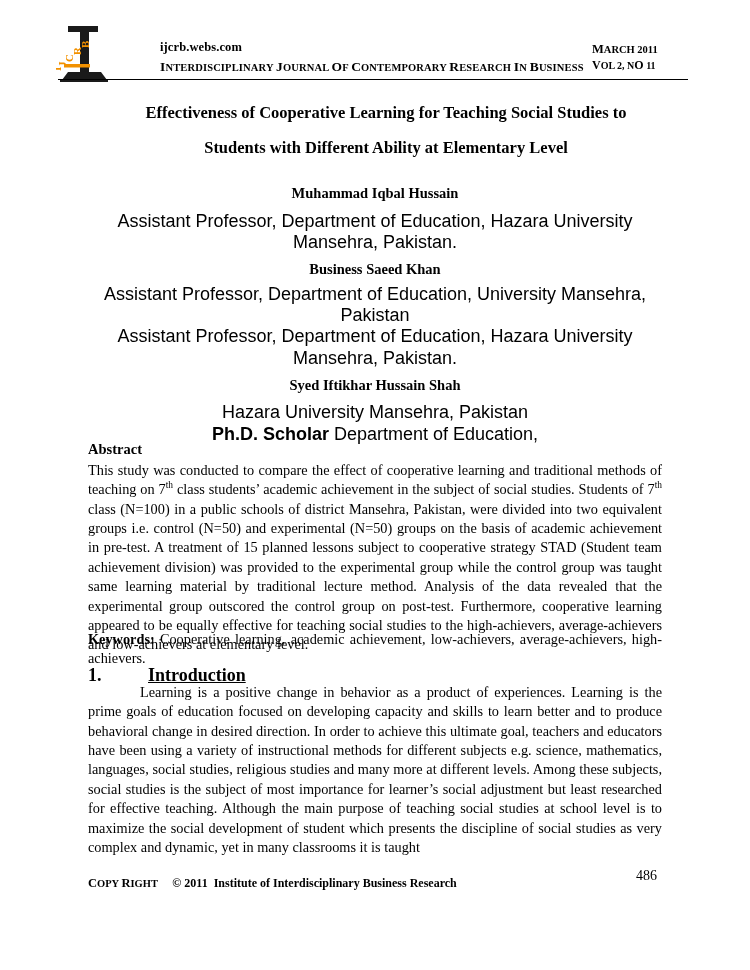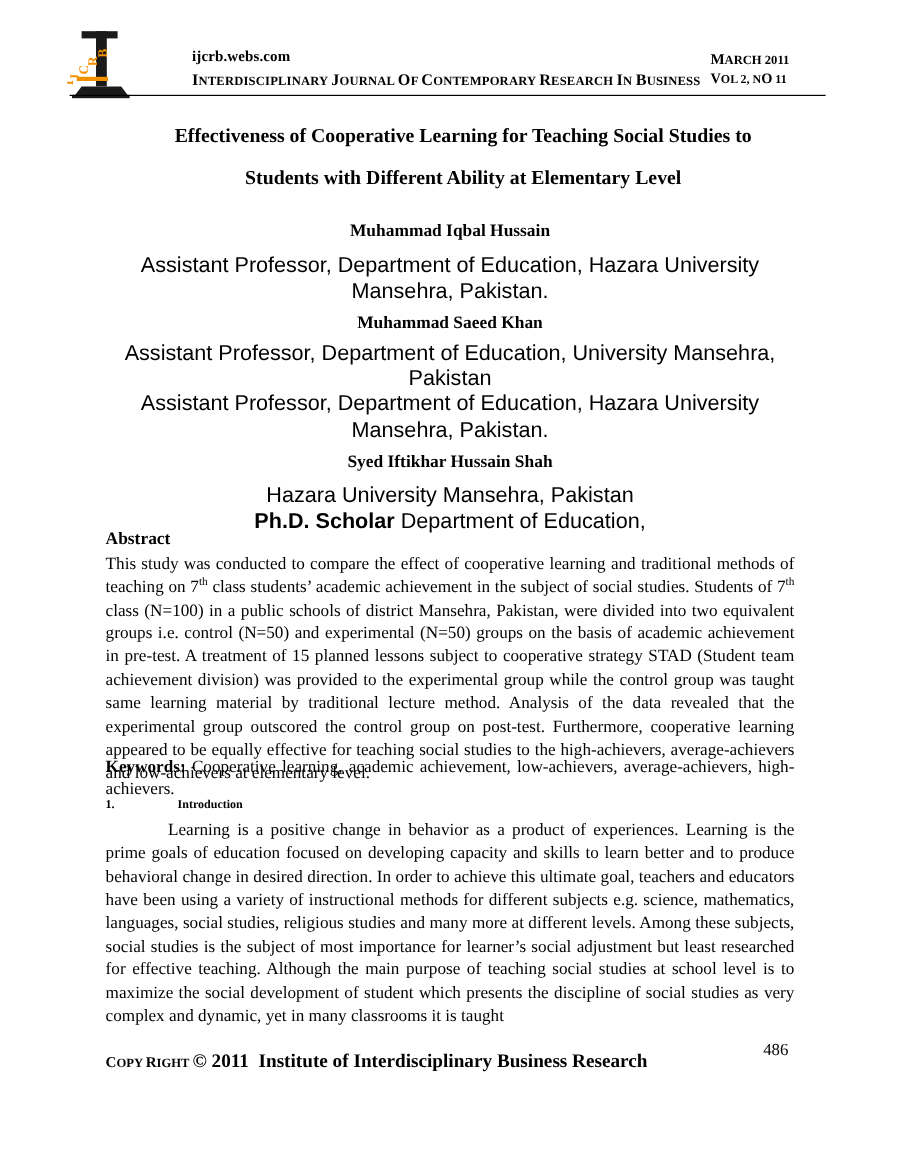--- a/index.html
+++ b/index.html
@@ -190,21 +190,22 @@
   .keywords b { font-weight: bold; }
 
   
   .section-row {
     position: absolute;
     left: 88px;
     top: 665px;
     width: 574px;
     font-family: "Liberation Serif", serif;
     font-weight: bold;
-    font-size: 10px;
+    font-size: 18px;
+    text-decoration: underline;
   }
   .section-num {
     display: inline-block;
     width: 60px;
   }
 
   .intro-body {
     position: absolute;
     left: 88px;
     top: 683px;
@@ -221,21 +222,21 @@
     position: absolute;
     left: 88px;
     top: 876px;
     font-family: "Liberation Serif", serif;
     font-weight: bold;
     font-size: 10.5px;
     font-variant: small-caps;
     white-space: nowrap;
   }
   .footer-copy .cap { font-size: 12.5px; }
-  .footer-copy .norm { font-variant: normal; font-size: 16px; }
+  .footer-copy .norm { font-variant: normal; font-size: 12px; margin-left: 12px; }
   .page-number {
     position: absolute;
     left: 636px;
     top: 868px;
     font-family: "Liberation Serif", serif;
     font-size: 14px;
   }
 </style>
 </head>
 <body>
@@ -284,21 +285,21 @@
   <div class="title">
     <div>Effectiveness of Cooperative Learning for Teaching Social Studies to</div>
     <div>Students with Different Ability at Elementary Level</div>
   </div>
 
   <div class="authors">
     <div class="author-name">Muhammad Iqbal Hussain</div>
     <div class="sp-b"></div>
     <div class="author-affil">Assistant Professor, Department of Education, Hazara University Mansehra, Pakistan.</div>
     <div class="sp-c"></div>
-    <div class="author-name">Muhammad Saeed Khan</div>
+    <div class="author-name">Business Saeed Khan</div>
     <div class="sp-d"></div>
     <div class="author-affil">Assistant Professor, Department of Education, University Mansehra, Pakistan</div>
     <div class="author-affil">Assistant Professor, Department of Education, Hazara University Mansehra, Pakistan.</div>
     <div class="sp-c"></div>
     <div class="author-name">Syed Iftikhar Hussain Shah</div>
     <div class="sp-b"></div>
     <div class="author-affil">Hazara University Mansehra, Pakistan</div>
     <div class="author-affil"><span class="bold-inline">Ph.D. Scholar</span><span> Department of Education,</span></div>
   </div>
 

